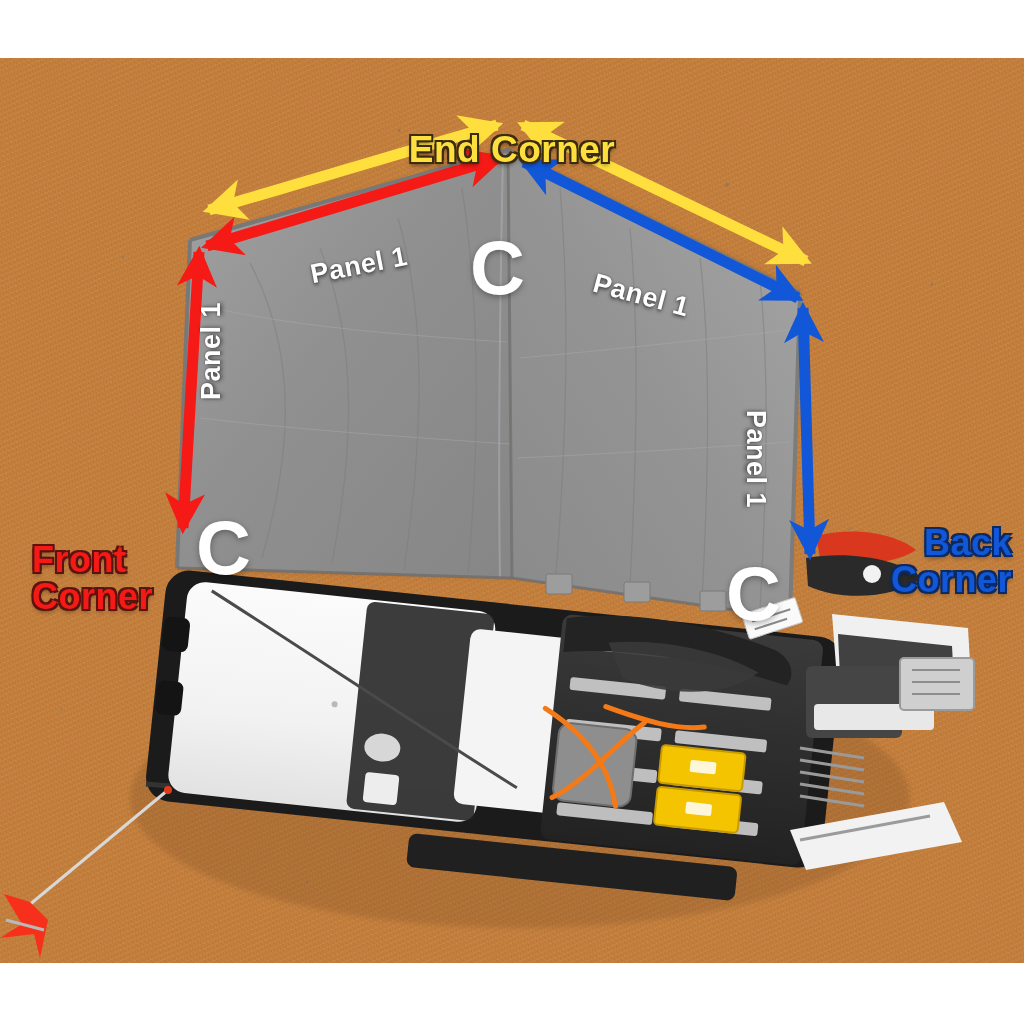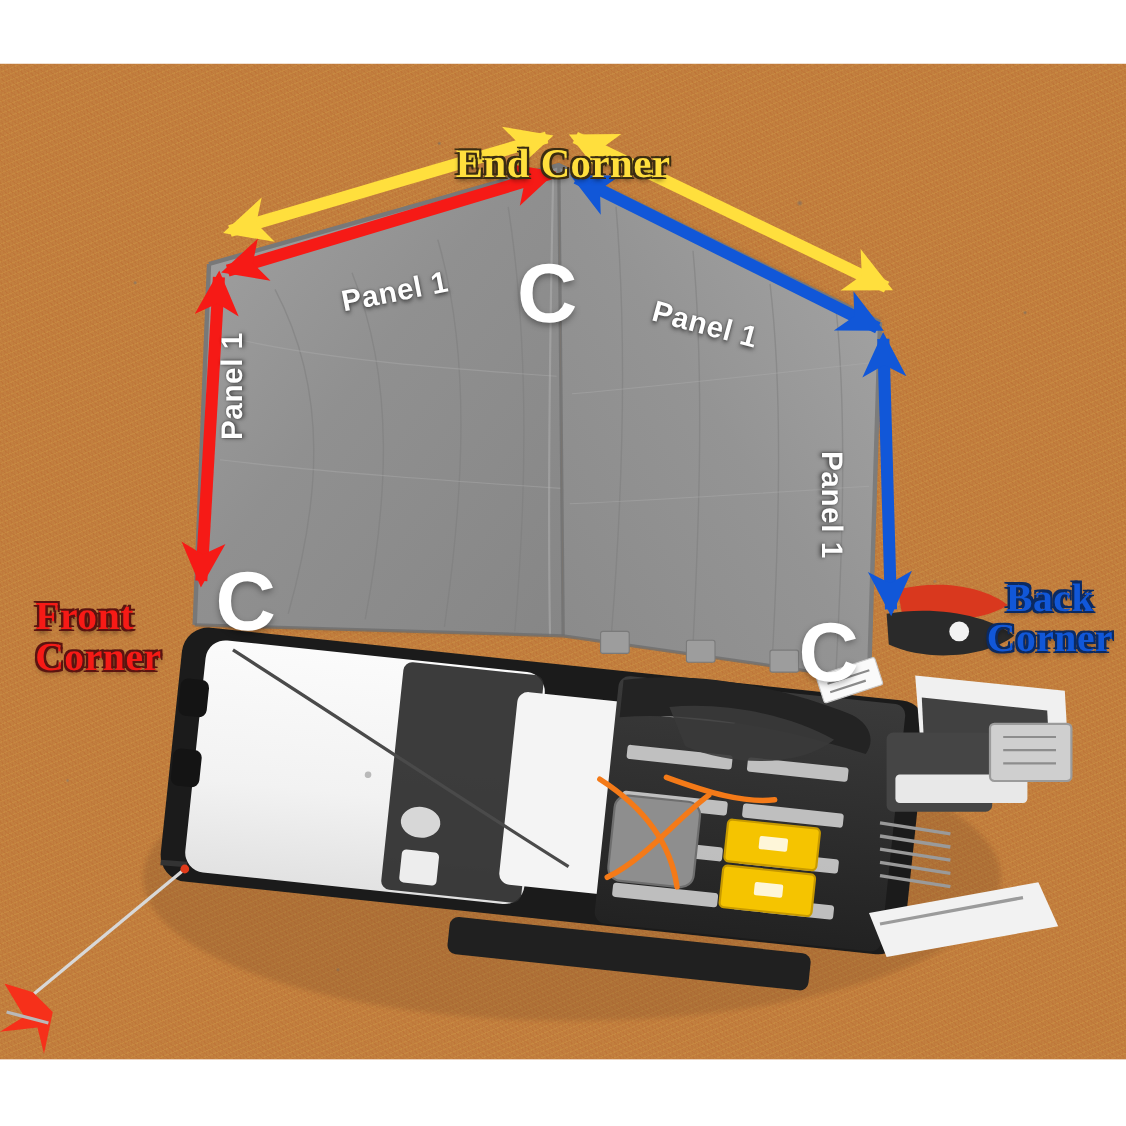--- a/index.html
+++ b/index.html
@@ -62,39 +62,39 @@
       radial-gradient(circle 2px at 66% 66%, rgba(108,104,98,.60), rgba(0,0,0,0) 100%),
       radial-gradient(circle 2px at 6%  72%, rgba(126,120,114,.60), rgba(0,0,0,0) 100%),
       radial-gradient(circle 2px at 78% 88%, rgba(116,112,104,.62), rgba(0,0,0,0) 100%);
   }
 
   svg.layer{position:absolute;left:0;top:0;width:1024px;height:905px;overflow:visible;}
 
   
   .lbl{
     position:absolute;font-weight:bold;letter-spacing:.5px;
-    line-height:1.02;white-space:pre-line;pointer-events:none;font-family:Liberation Serif, serif;
+    line-height:1.02;white-space:pre-line;pointer-events:none;
   }
   .lbl-end{
     left:50%;transform:translateX(-50%);top:73px;
     font-size:37px;color:#ffdf3d;
     text-shadow:
       -2px -2px 0 #3a2c12, 2px -2px 0 #3a2c12,
       -2px  2px 0 #3a2c12, 2px  2px 0 #3a2c12,
        0 3px 5px rgba(0,0,0,.55);
   }
   .lbl-front{
     left:32px;top:484px;font-size:36px;color:#f61a16;text-align:left;
     text-shadow:
       -2px -2px 0 #5a1410, 2px -2px 0 #5a1410,
       -2px  2px 0 #5a1410, 2px  2px 0 #5a1410,
        0 3px 5px rgba(0,0,0,.45);
   }
   .lbl-back{
-    right:12px;top:467px;font-size:36px;color:#1157d8;text-align:center;
+    right:12px;top:467px;font-size:36px;color:#1157d8;text-align:right;
     text-shadow:
       -2px -2px 0 #0b2a62, 2px -2px 0 #0b2a62,
       -2px  2px 0 #0b2a62, 2px  2px 0 #0b2a62,
        0 3px 5px rgba(0,0,0,.45);
   }
 
   .panel-lbl{
     position:absolute;color:#ffffff;font-weight:bold;font-size:27px;
     letter-spacing:.5px;pointer-events:none;
     text-shadow:0 2px 4px rgba(0,0,0,.55),0 0 2px rgba(0,0,0,.4);

